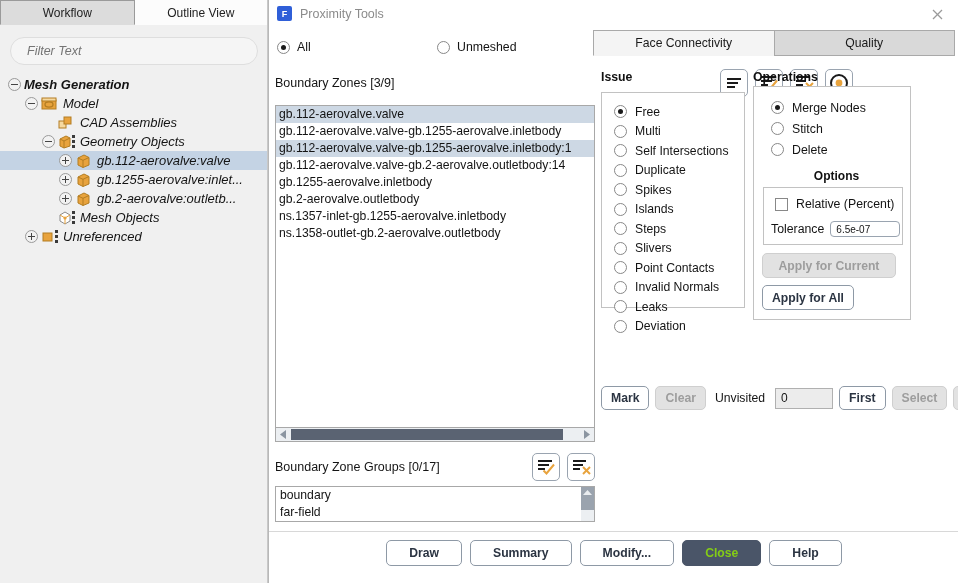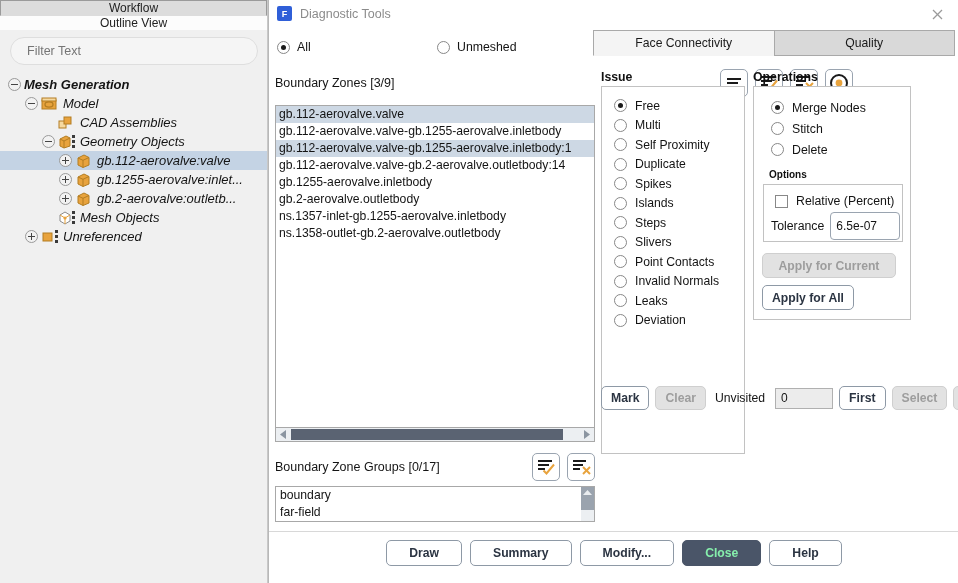--- a/index.html
+++ b/index.html
@@ -18,21 +18,20 @@
   #left-panel {
     position: absolute; left: 0; top: 0;
     width: 268px; height: 583px;
     background: #f0f0f0;
     border-right: 1px solid #c8c8c8;
   }
   #left-tabs {
     display: flex; height: 25px;
     background: #fbfbfb;
     border-bottom: 1px solid #c0c0c0;
-    flex-direction: column;
   }
   .ltab {
     flex: 1; display: flex; align-items: center; justify-content: center;
     font-size: 12px; color: #222;
     height: 25px;
     border-right: 1px solid #c0c0c0;
     background: #fcfcfc;
     cursor: default;
   }
   .ltab.selected {
@@ -43,20 +42,21 @@
   #filter-wrap { padding: 12px 10px 6px 10px; }
   #filter-input {
     width: 248px; height: 28px;
     border: 1px solid #dedede;
     background: #f5f5f5;
     border-radius: 14px;
     padding: 0 16px;
     font-size: 12.5px; color: #7a7a7a;
     font-family: "Liberation Sans", sans-serif;
     outline: none;
+    font-style: italic;
   }
   #tree { padding: 4px 0 0 0; }
   .trow {
     display: flex; align-items: center;
     height: 19px;
     white-space: nowrap;
     cursor: default;
     padding-right: 6px;
   }
   .trow.sel { background: #c4d3e4; }
@@ -190,66 +190,66 @@
     border: 1px solid #a9a9a9;
     background: #d9d9d9;
     cursor: default;
   }
   .rtab.active { background: #f4f4f4; border-bottom-color: #f4f4f4; }
   .rtab:first-child { border-right: none; }
 
   
   #issue-label { position: absolute; left: 332px; top: 70px; font-size: 12.3px; font-weight: bold; color: #101010; }
   #issue-box {
-    position: absolute; left: 332px; top: 86px;
-    width: 144px; height: 368px;
+    position: absolute; left: 332px; top: 92px;
+    width: 144px; height: 216px;
     border: 1px solid #c2c2c2; background: #fff;
     padding: 9px 0 0 12px;
   }
   .issue-item { display: flex; align-items: center; height: 19.5px; cursor: default; }
   .issue-item .radio { margin-right: 8px; }
   .issue-item .rlabel { font-size: 12.2px; }
 
   
   #ops-label { position: absolute; left: 484px; top: 70px; font-size: 12.3px; font-weight: bold; color: #101010; }
   #ops-box {
     position: absolute; left: 484px; top: 86px;
     width: 158px; height: 234px;
     border: 1px solid #c2c2c2; background: #fff;
     padding: 10px 0 0 0;
   }
   .op-item { display: flex; align-items: center; height: 21px; padding-left: 17px; cursor: default; }
   .op-item .radio { margin-right: 8px; }
-  #options-label { font-size: 10px; font-weight: bold; color: #101010; margin: 9px 0 4px 15px; }
+  #options-label { font-size: 12px; font-weight: bold; color: #101010; margin: 9px 0 4px 9px; text-align: center; }
   #options-box {
     margin-left: 9px; width: 140px; height: 58px;
     border: 1px solid #c2c2c2; background: #fff;
     padding-top: 6px;
   }
   .chk { width: 13px; height: 13px; border: 1px solid #888; background: #fff; flex: 0 0 auto; margin-right: 8px; }
   #rel-row { display: flex; align-items: center; padding-left: 11px; height: 20px; }
   #tol-row { display: flex; align-items: center; padding-left: 7px; height: 24px; margin-top: 3px; }
   #tol-input {
-    width: 70px; height: 28px;
+    width: 70px; height: 16px;
     border: 1px solid #9aa4b0; border-radius: 4px;
-    background: #fff; font-size: 12px; color: #141414;
+    background: #fff; font-size: 10px; color: #141414;
     padding-left: 5px; margin-left: 6px;
     font-family: "Liberation Sans", sans-serif;
     outline: none;
   }
   .btn {
     border: 1px solid #8e99a6; border-radius: 5px;
     background: #fff; color: #2b3442;
     font-size: 12.2px; font-weight: bold;
     font-family: "Liberation Sans", sans-serif;
     display: inline-flex; align-items: center; justify-content: center;
     cursor: default; height: 24px; padding: 0 9px;
   }
   .btn.disabled { background: #e2e2e2; border-color: #cfcfcf; color: #9d9d9d; }
-  .btn.primary { background: #4a5568; border-color: #4a5568; color: #86efac; }
+  .btn.primary { background: #4a5568; border-color: #4a5568; color: #84cc16; }
   #apply-current { position: absolute; left: 493px; top: 253px; height: 25px; width: 134px; }
   #apply-all { position: absolute; left: 493px; top: 285px; height: 25px; width: 92px; }
 
   
   #mark-row { position: absolute; left: 332px; top: 386px; display: flex; align-items: center; gap: 6px; }
   #unvisited-label { font-size: 12.2px; color: #141414; margin: 0 4px 0 3px; }
   #unvisited-input {
     width: 58px; height: 21px;
     border: 1px solid #b0b0b0; background: #ececec;
     font-size: 12px; color: #141414; padding-left: 5px;
@@ -369,21 +369,21 @@
         </div>
       </div>
   </div>
 
   <div id="dialog">
 
     <div id="dlg-titlebar">
       <div id="app-badge">
         <span>F</span>
       </div>
-      <div id="dlg-title">Diagnostic Tools</div>
+      <div id="dlg-title">Proximity Tools</div>
     </div>
     <div id="dlg-close">
       <svg width="11" height="11" viewBox="0 0 11 11" aria-hidden="true">
         <line x1="1" y1="1" x2="10" y2="10" stroke="#9a9a9a" stroke-width="1.2"></line>
         <line x1="10" y1="1" x2="1" y2="10" stroke="#9a9a9a" stroke-width="1.2"></line>
       </svg>
     </div>
 
     <div id="scope-row">
       <div class="ritem" style="width:160px;">
@@ -510,21 +510,21 @@
         <div class="issue-item">
           <span class="radio on"></span>
           <span class="rlabel">Free</span>
         </div>
         <div class="issue-item">
           <span class="radio"></span>
           <span class="rlabel">Multi</span>
         </div>
         <div class="issue-item">
           <span class="radio"></span>
-          <span class="rlabel">Self Proximity</span>
+          <span class="rlabel">Self Intersections</span>
         </div>
         <div class="issue-item">
           <span class="radio"></span>
           <span class="rlabel">Duplicate</span>
         </div>
         <div class="issue-item">
           <span class="radio"></span>
           <span class="rlabel">Spikes</span>
         </div>
         <div class="issue-item">

